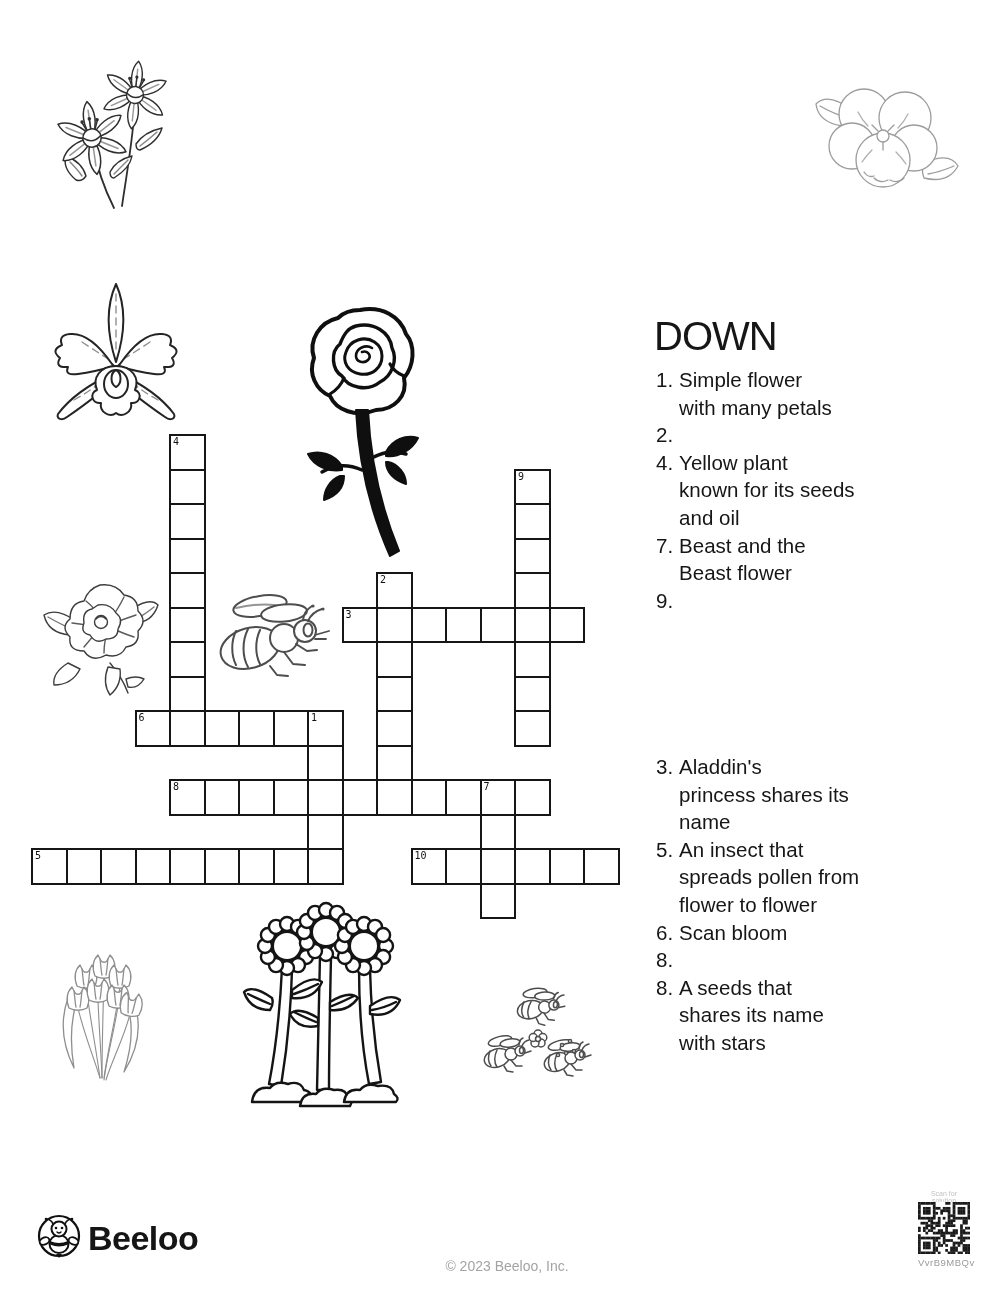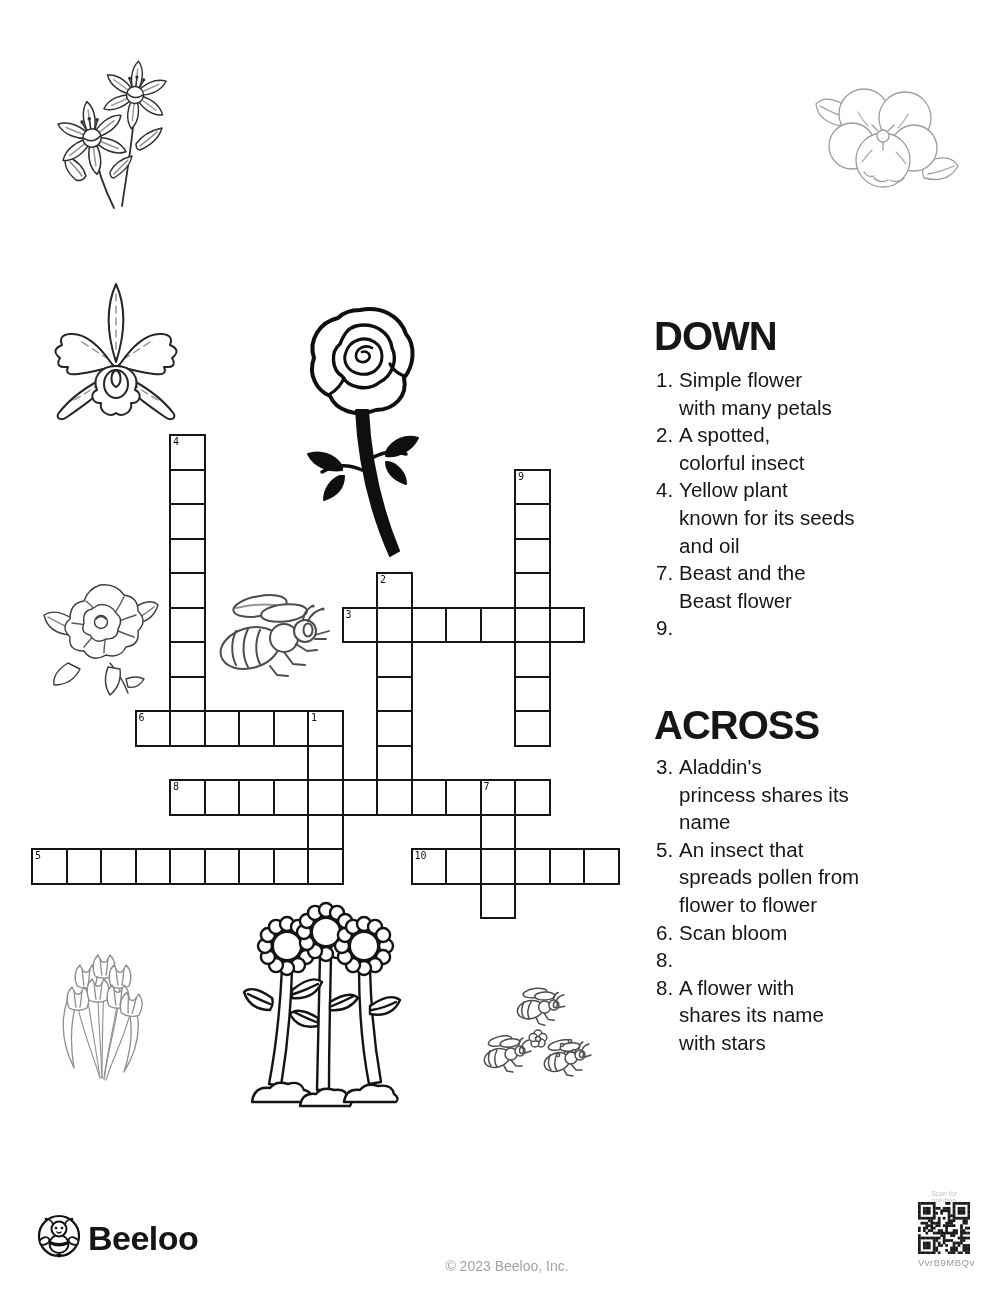--- a/index.html
+++ b/index.html
@@ -11,21 +11,21 @@
   }
   .title {
     position:absolute; top:62px; left:0; width:100%;
     text-align:center; font-size:43px; font-weight:bold; letter-spacing:-0.5px;
   }
   .subtitle {
     position:absolute; top:137px; left:0; width:100%;
     text-align:center; font-size:21px;
   }
   .clue-heading {
-    position:absolute; left:654px; font-size:40px; font-weight:bold; letter-spacing:-1px;
+    position:absolute; left:654px; font-size:40px; font-weight:normal; letter-spacing:-1px;
   }
   #down-heading { top:314px; }
   #across-heading { top:703px; }
   .clue-list { position:absolute; left:656px; width:270px; }
   #down-clues { top:366px; }
   #across-clues { top:753px; }
   .clue { display:flex; gap:6px; font-size:20.5px; line-height:27.6px; }
   .clue-num { flex:none; }
   .clue-lines div { white-space:nowrap; }
   #grid-layer { position:absolute; left:0; top:0; width:100%; height:100%; }
@@ -373,45 +373,40 @@
   <div class="clue-list" id="down-clues">
       <div class="clue">
         <span class="clue-num">1.</span>
         <div class="clue-lines">
           <div>Simple flower</div>
           <div>with many petals</div>
         </div>
       </div>
       <div class="clue">
         <span class="clue-num">2.</span>
-        <div class="clue-lines">
-          <div>A spotted,</div>
-          <div>colorful insect</div>
-        </div>
       </div>
       <div class="clue">
         <span class="clue-num">4.</span>
         <div class="clue-lines">
           <div>Yellow plant</div>
           <div>known for its seeds</div>
           <div>and oil</div>
         </div>
       </div>
       <div class="clue">
         <span class="clue-num">7.</span>
         <div class="clue-lines">
           <div>Beast and the</div>
           <div>Beast flower</div>
         </div>
       </div>
       <div class="clue">
         <span class="clue-num">9.</span>
       </div>
     </div>
-  <div class="clue-heading" id="across-heading">ACROSS</div>
   <div class="clue-list" id="across-clues">
       <div class="clue">
         <span class="clue-num">3.</span>
         <div class="clue-lines">
           <div>Aladdin's</div>
           <div>princess shares its</div>
           <div>name</div>
         </div>
       </div>
       <div class="clue">
@@ -427,21 +422,21 @@
         <div class="clue-lines">
           <div>Scan bloom</div>
         </div>
       </div>
       <div class="clue">
         <span class="clue-num">8.</span>
       </div>
       <div class="clue">
         <span class="clue-num">8.</span>
         <div class="clue-lines">
-          <div>A flower with</div>
+          <div>A seeds that</div>
           <div>shares its name</div>
           <div>with stars</div>
         </div>
       </div>
     </div>
 
   <svg id="logo-svg" width="46" height="46" viewBox="0 0 46 46" fill="#ffffff" stroke="#111111" stroke-width="2" stroke-linejoin="round" stroke-linecap="round">
     <circle cx="23" cy="23" r="20" stroke-width="2.2"></circle>
     <path d="M17,11 Q15,6 10,6 M29,11 Q31,6 36,6" fill="none" stroke-width="1.6"></path>
     <circle cx="10" cy="6" r="1.3" fill="#111111" stroke="none"></circle>

